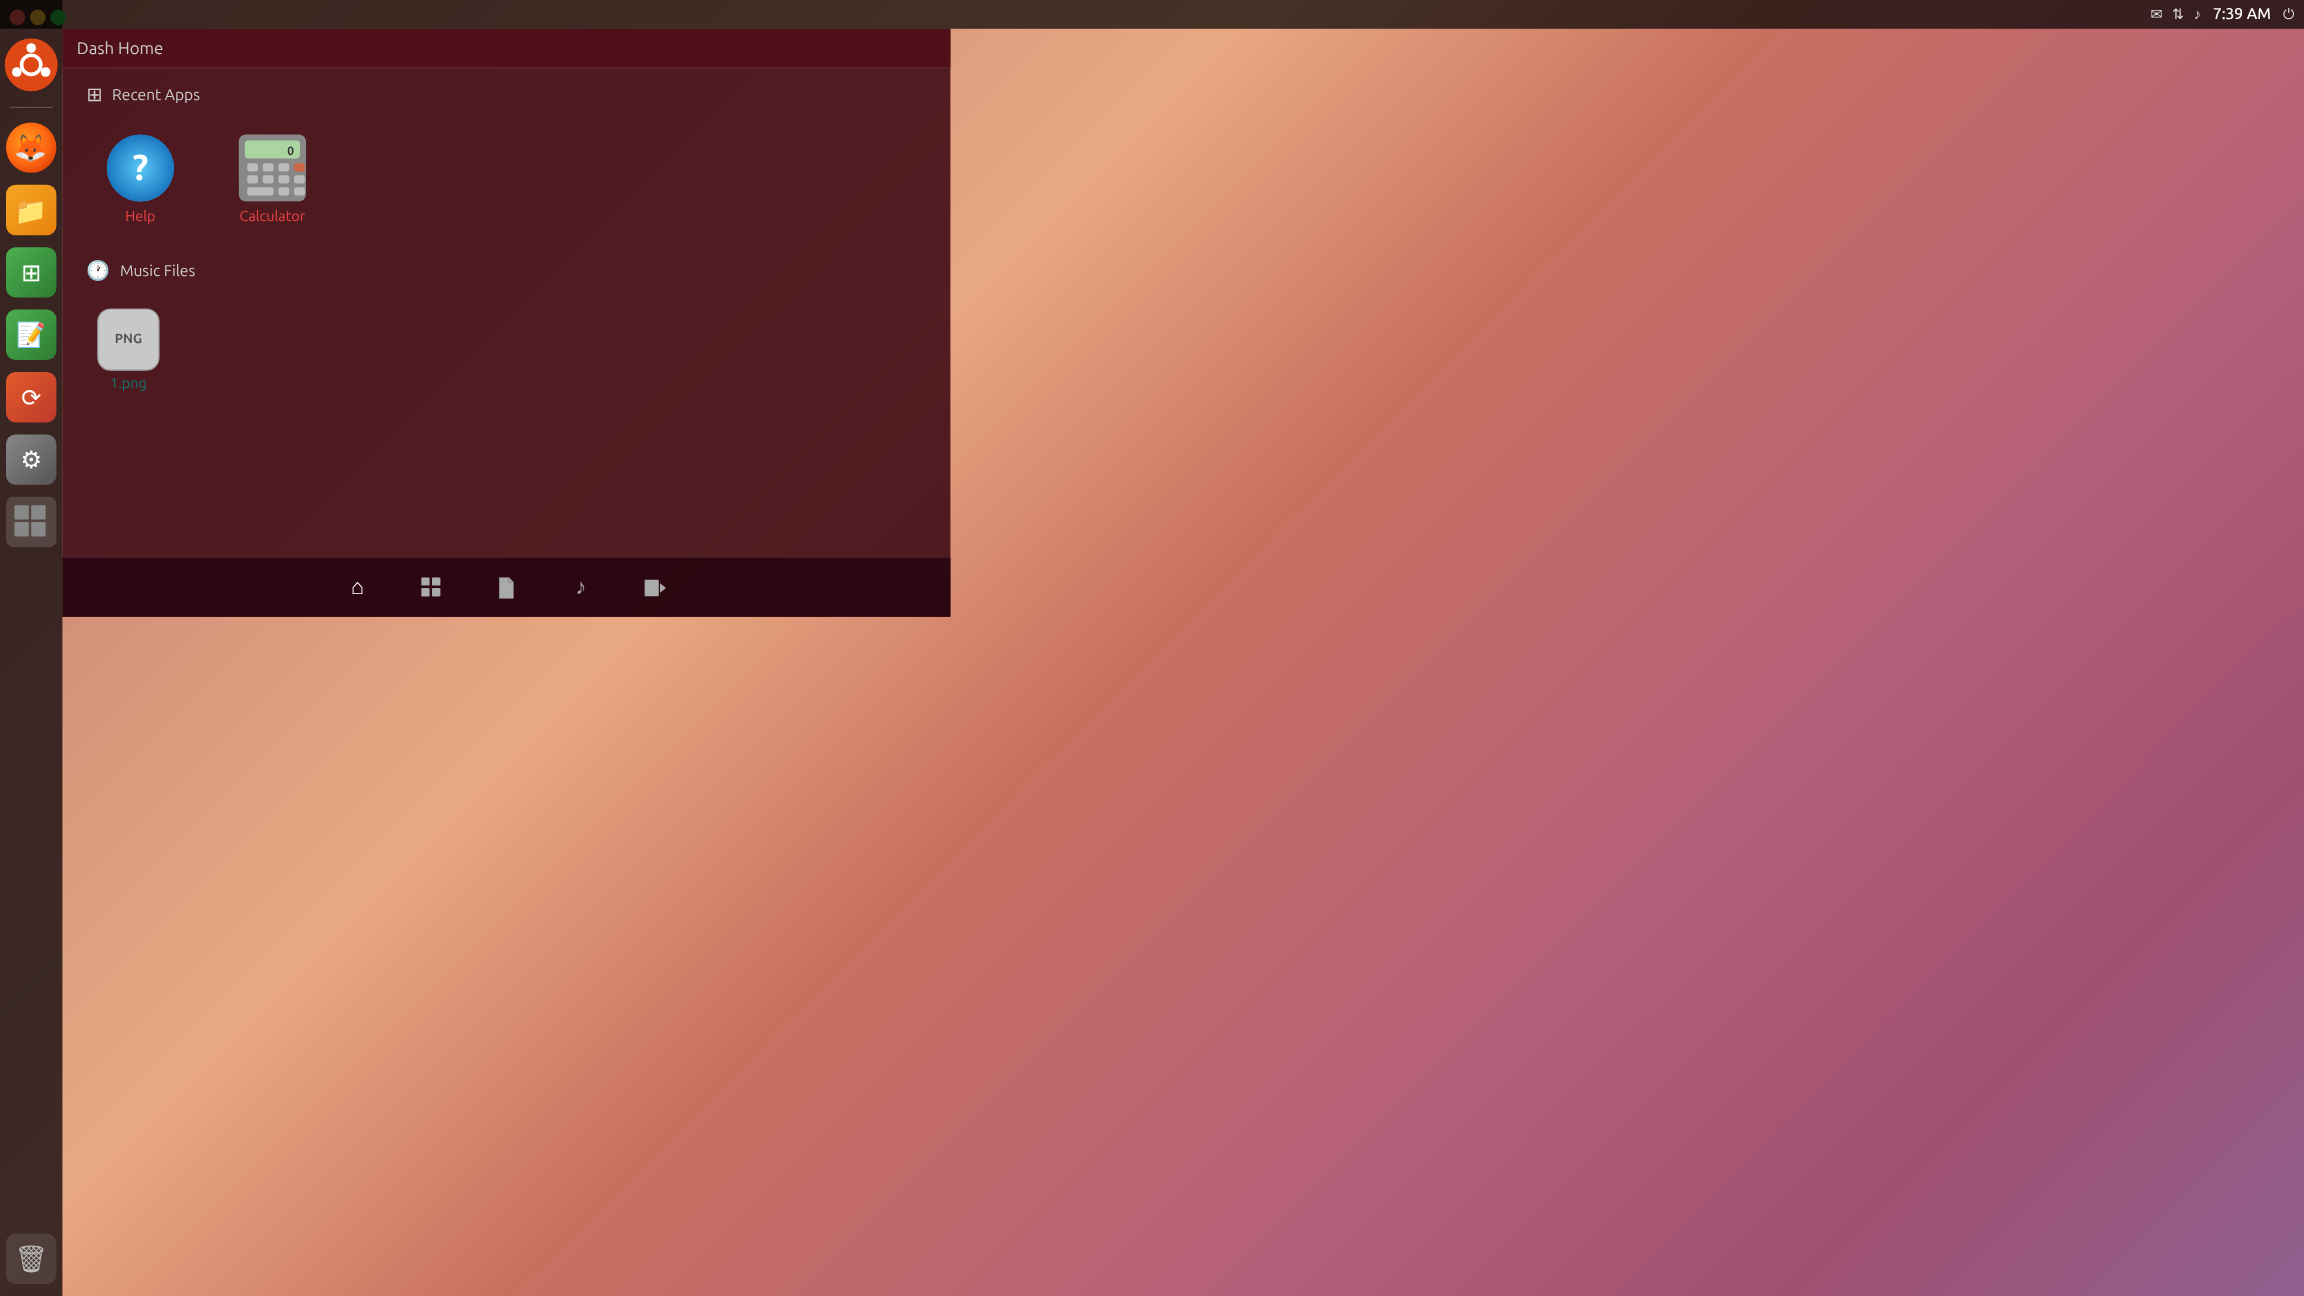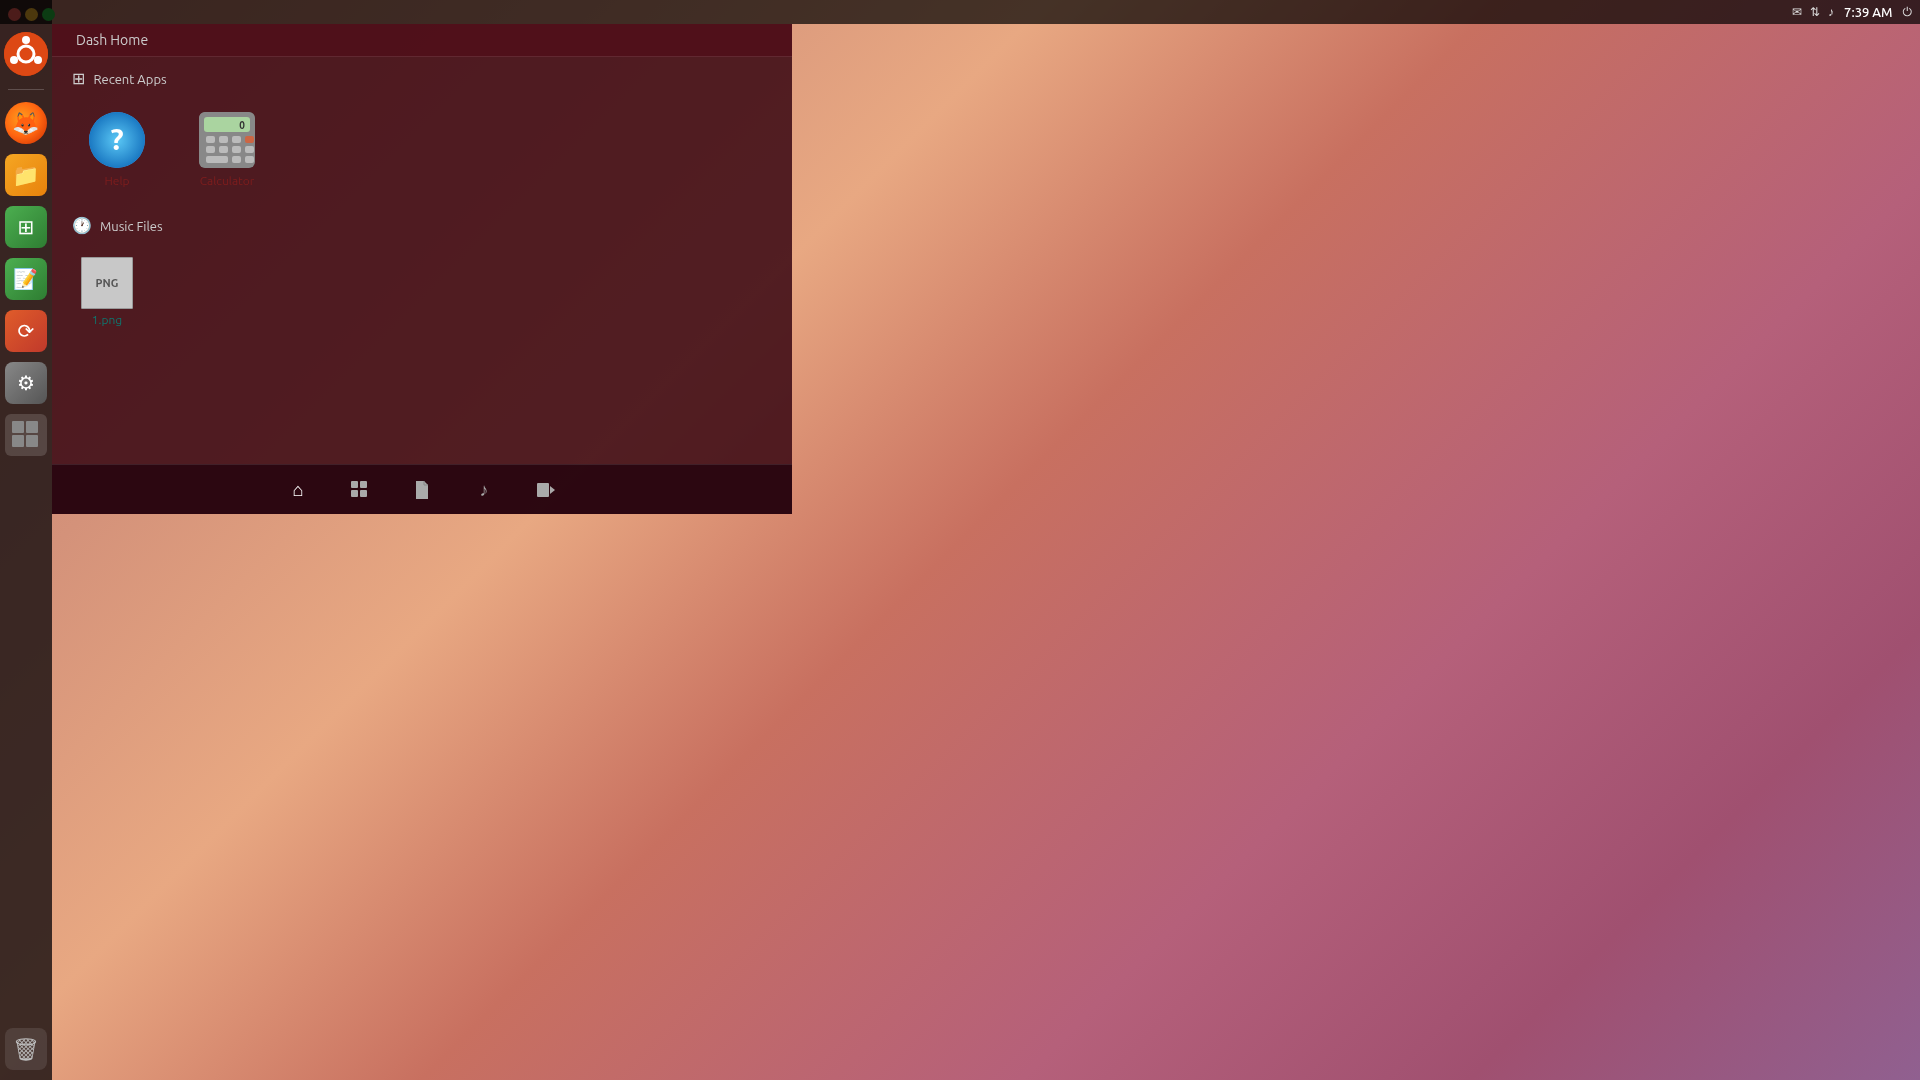--- a/index.html
+++ b/index.html
@@ -83,21 +83,21 @@
       min-height: 490px;
       background: rgba(60, 10, 20, 0.88);
       z-index: 40;
       display: flex;
       flex-direction: column;
     }
 
     .dash-search-bar {
       display: flex;
       align-items: center;
-      padding: 8px 24px;
+      padding: 8px 12px;
       background: rgba(80, 15, 25, 0.9);
       border-bottom: 1px solid rgba(255,255,255,0.1);
     }
 
     .dash-search-label {
       color: #ccc;
       font-size: 14px;
       font-weight: 400;
     }
 
@@ -138,21 +138,21 @@
       border-radius: 10px;
       display: flex;
       align-items: center;
       justify-content: center;
       margin-bottom: 6px;
       font-size: 30px;
       overflow: hidden;
     }
 
     .app-label {
-      color: #7f1d1d;
+      color: #ef4444;
       font-size: 12px;
       text-align: center;
       line-height: 1.2;
     }
 
     .files-grid {
       display: flex;
       flex-direction: row;
       padding: 10px 20px;
       gap: 20px;
@@ -170,21 +170,21 @@
 
     .file-icon {
       width: 52px;
       height: 52px;
       display: flex;
       align-items: center;
       justify-content: center;
       margin-bottom: 4px;
       background: #c8c8c8;
       border: 1px solid #999;
-      border-radius: 1px;
+      border-radius: 11px;
       font-size: 11px;
       font-weight: bold;
       color: #555;
     }
 
     .file-label {
       color: #0f766e;
       font-size: 12px;
       text-align: center;
     }

